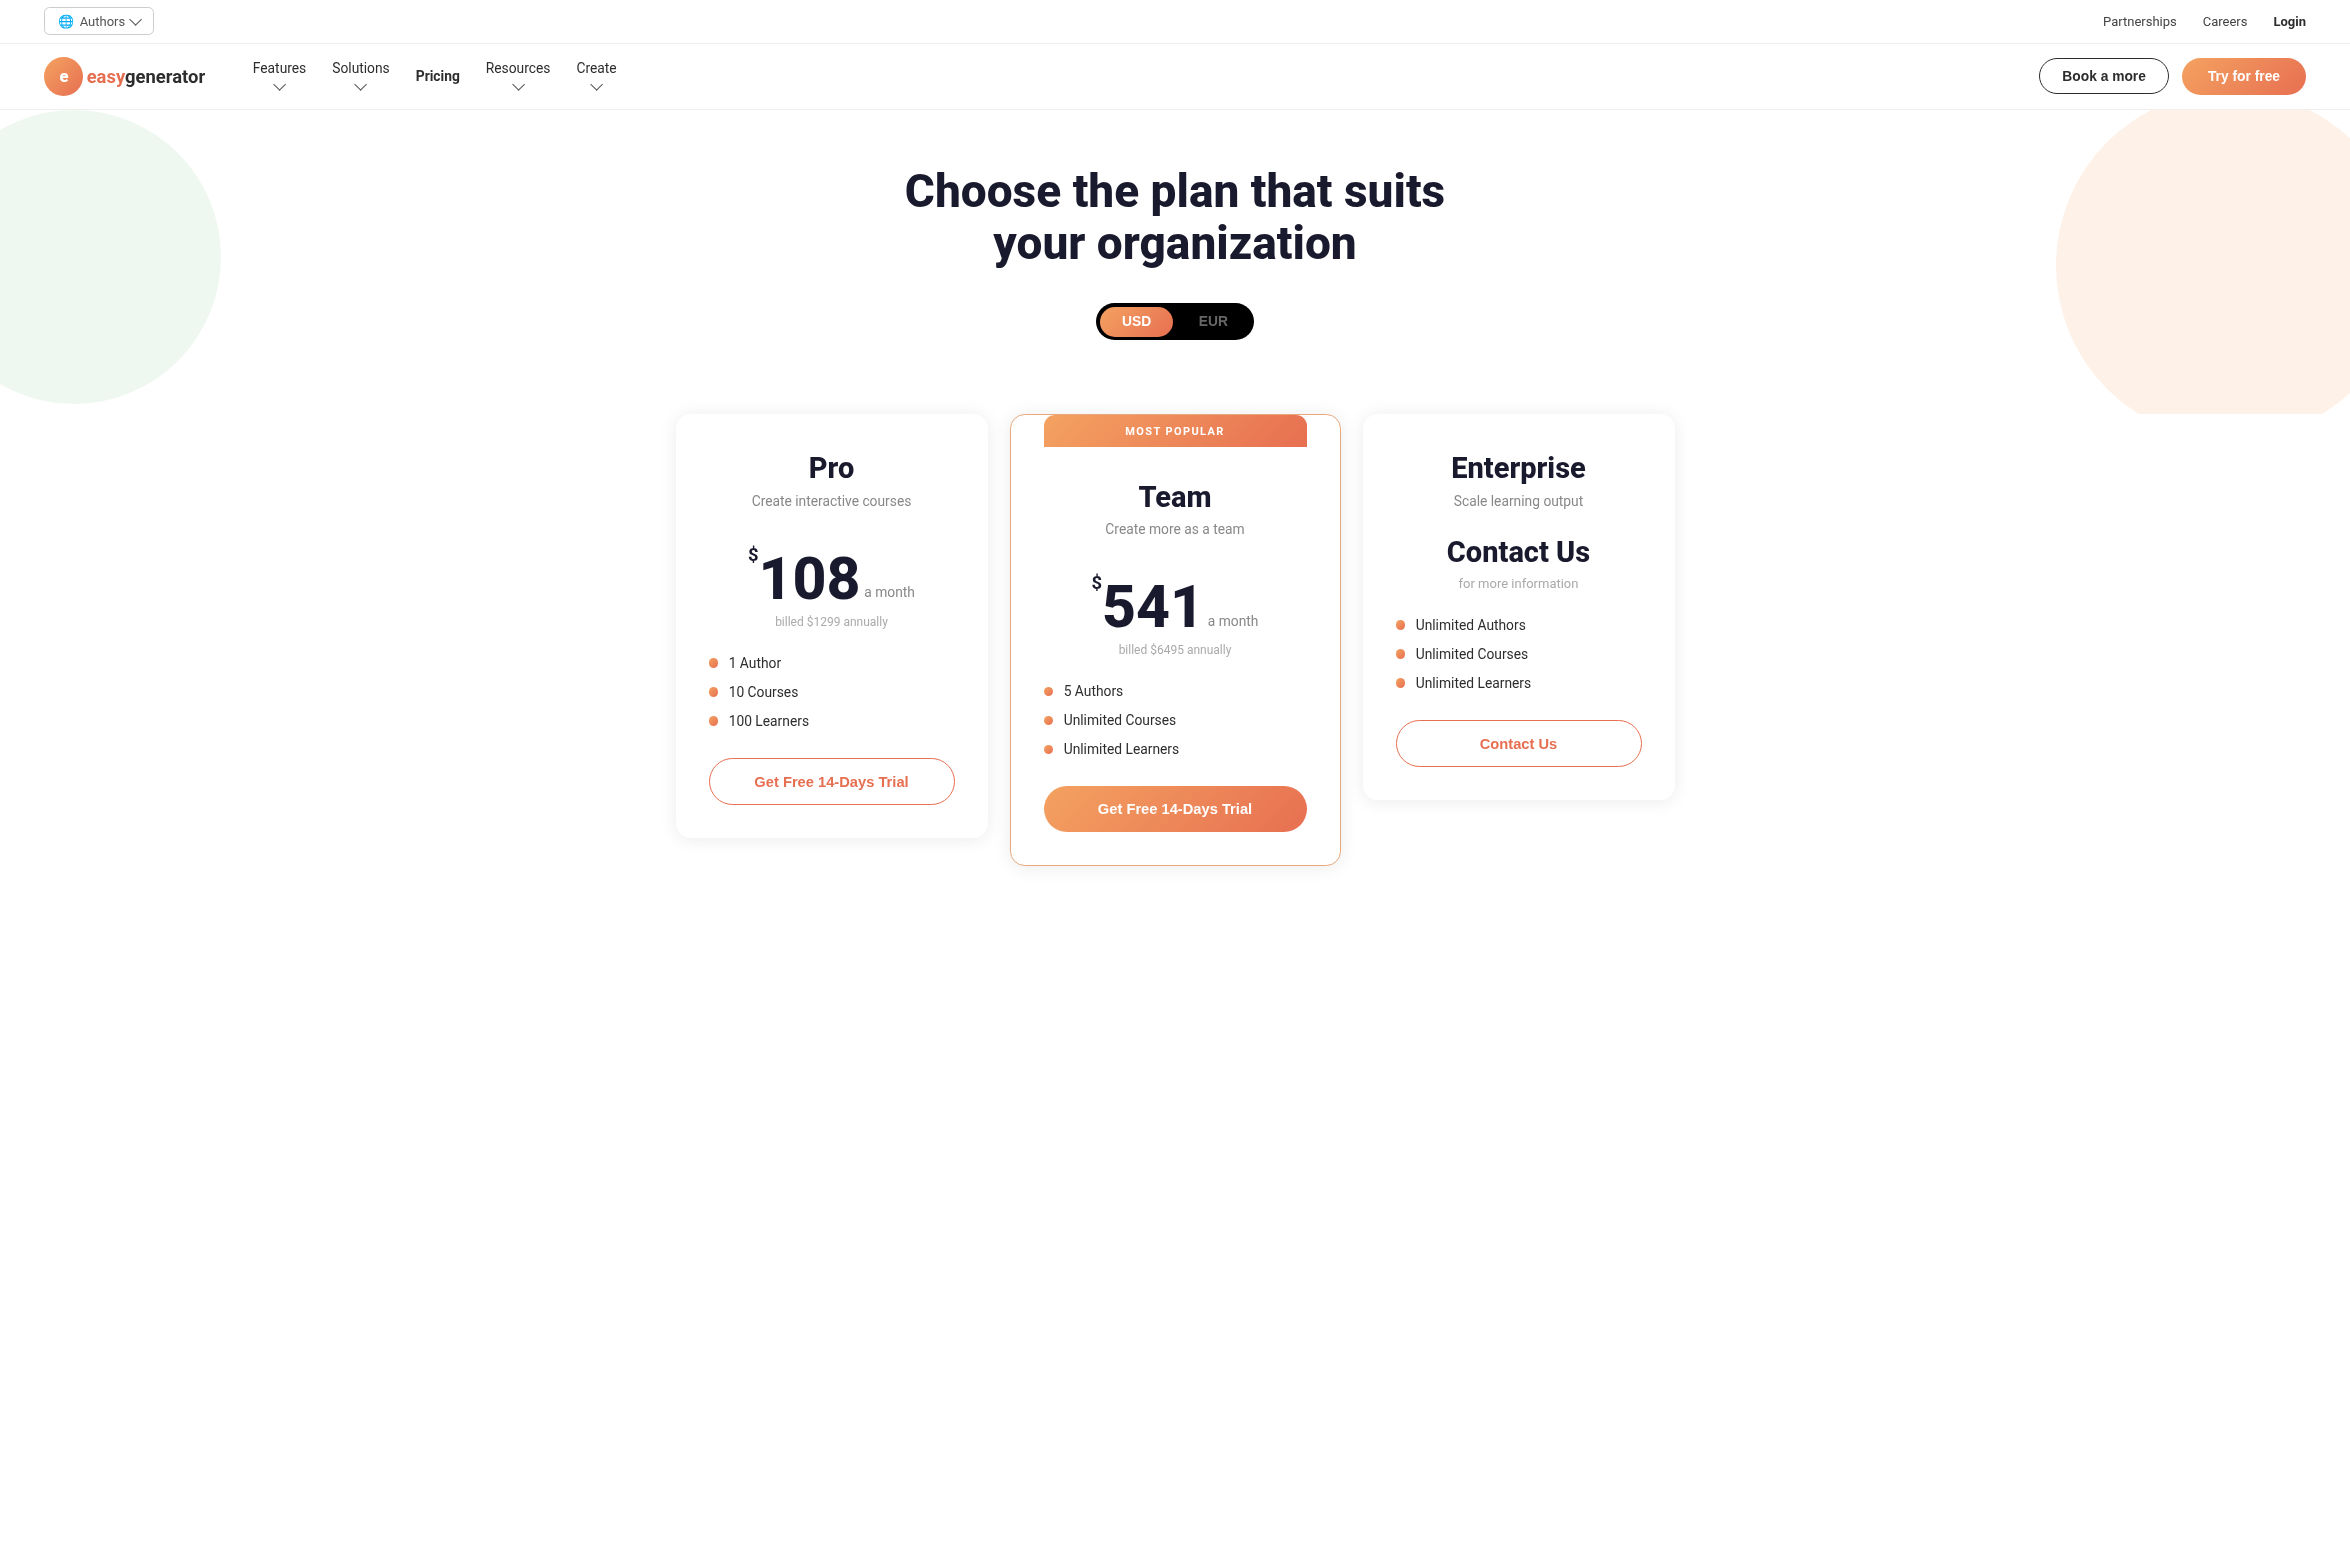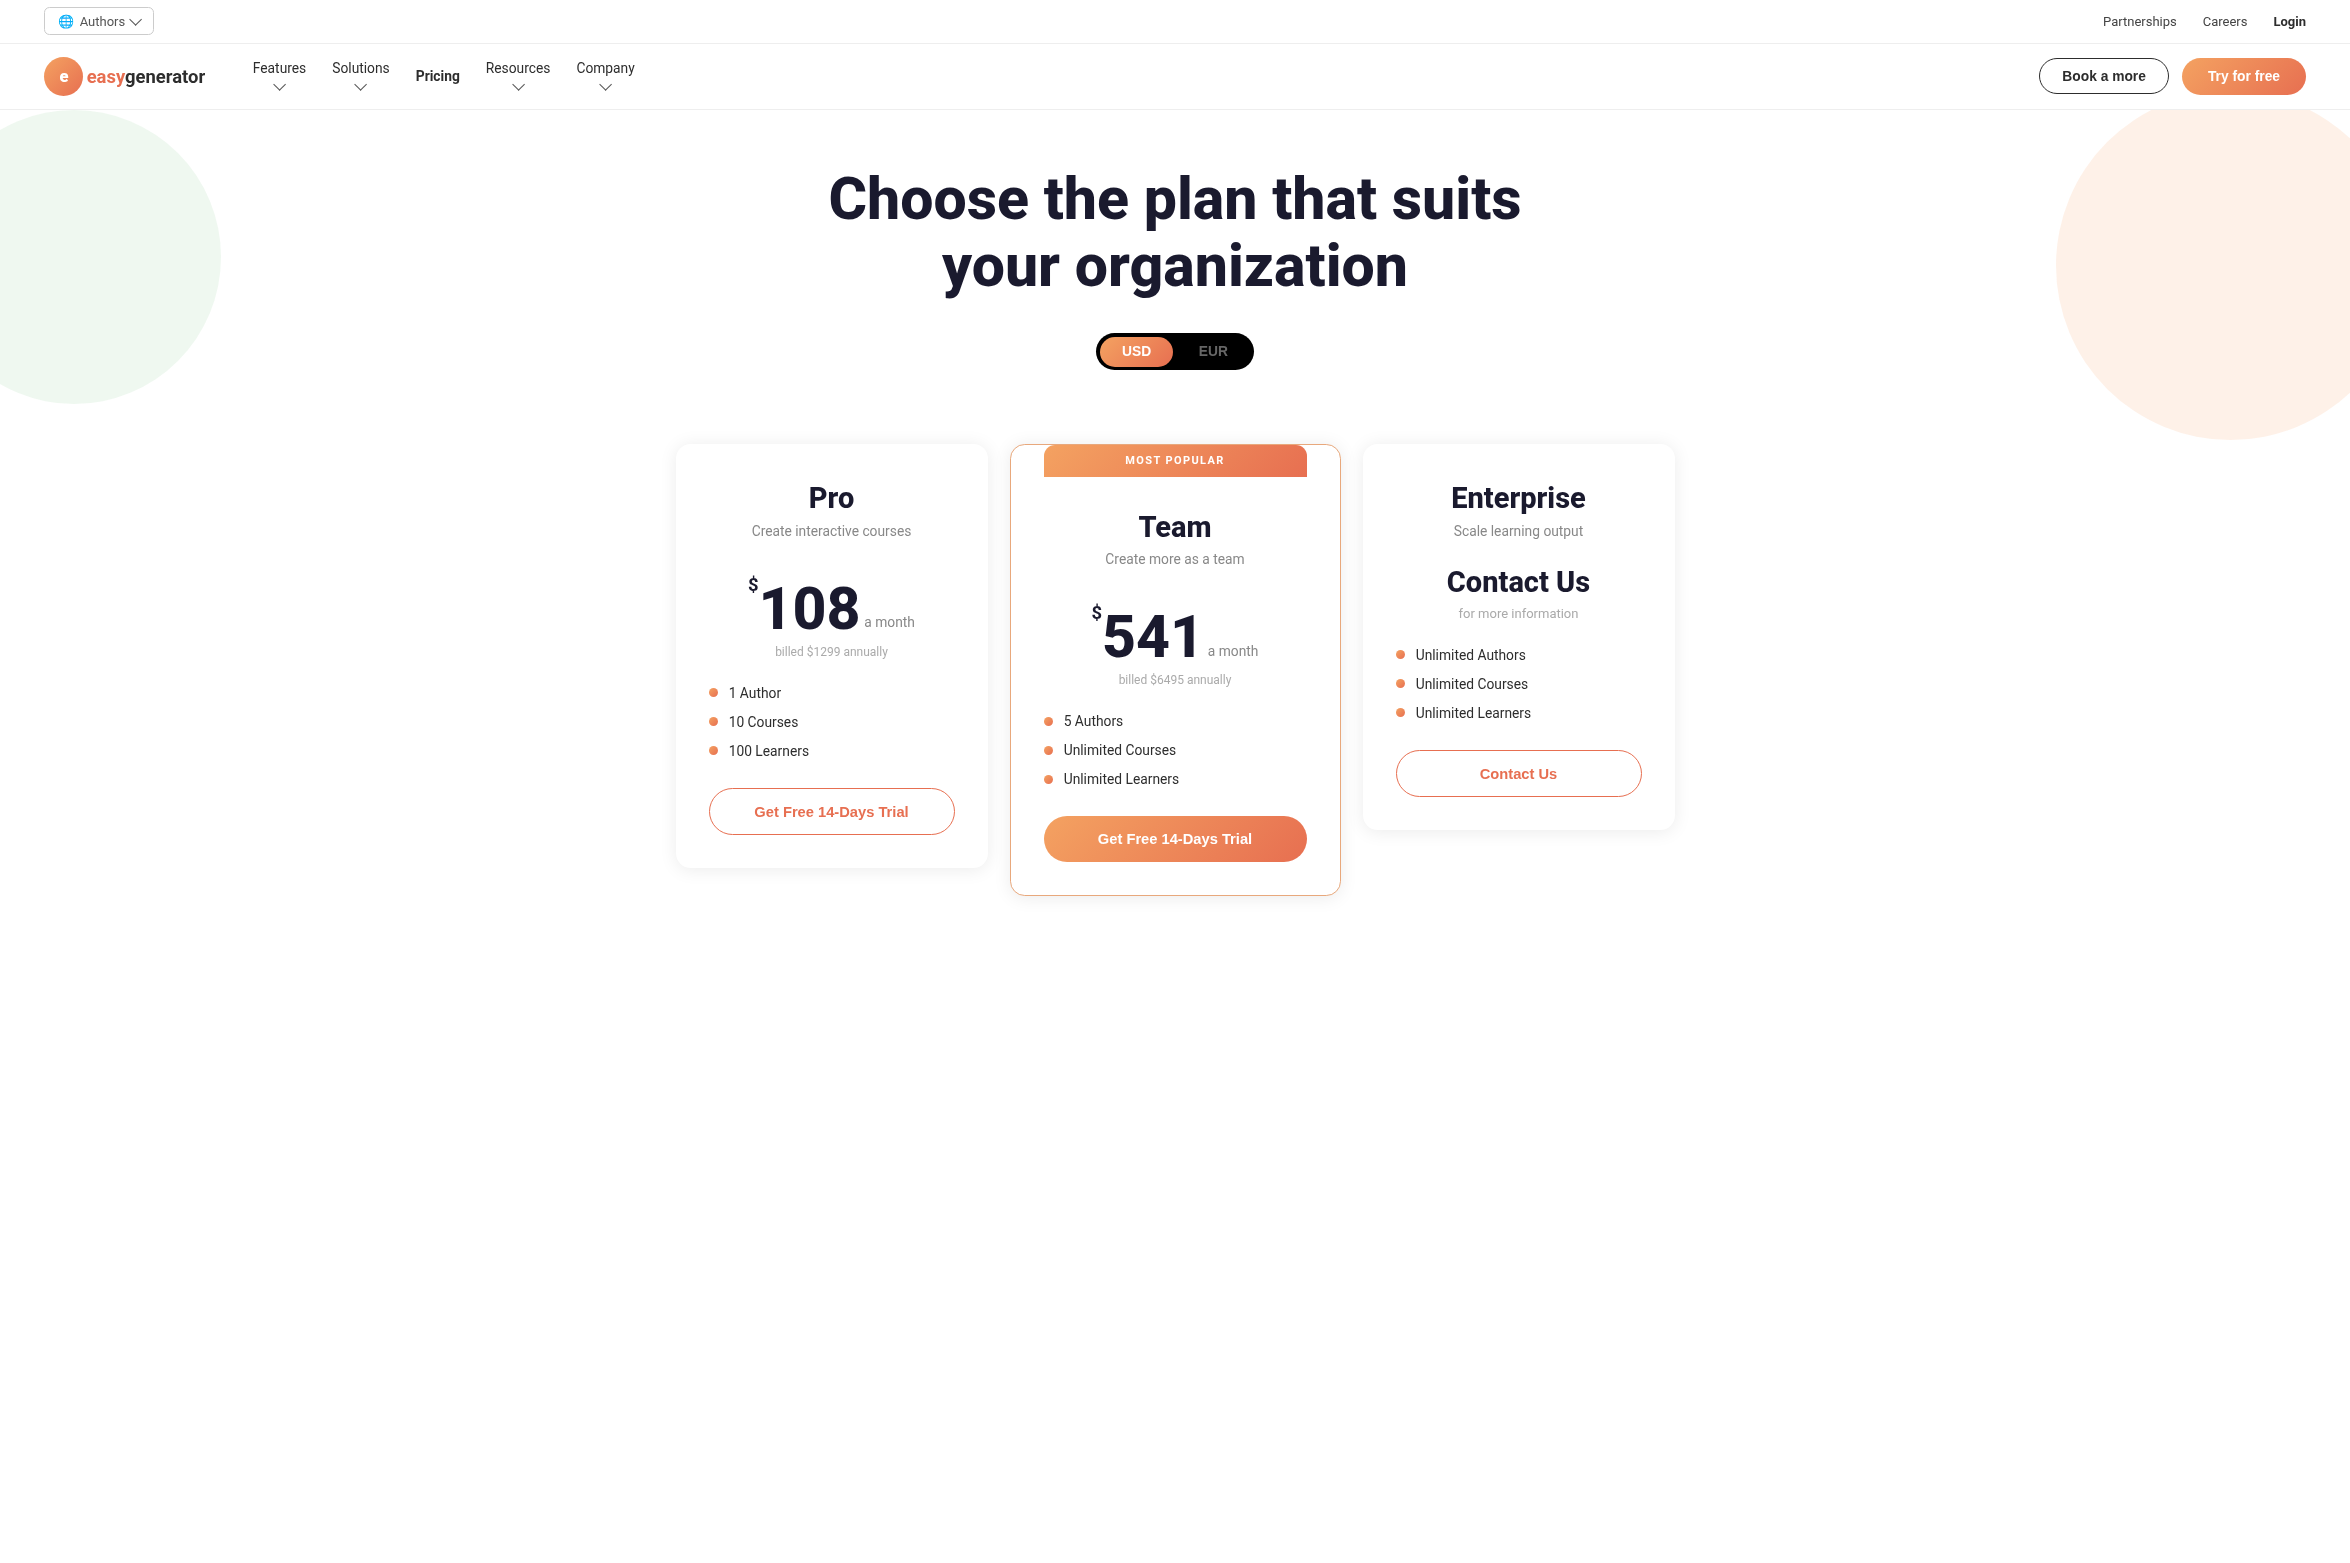--- a/index.html
+++ b/index.html
@@ -137,21 +137,21 @@
       right: -55px;
       top: -18.4px;
       width: 349px;
       height: 349px;
       border-radius: 50%;
       background: #fde8d8;
       opacity: 0.6;
       z-index: 0;
     }
     .hero h1 {
-      font-size: 59px;
+      font-size: 46px;
       font-weight: 800;
       line-height: 1.15;
       color: #1a1a2e;
       position: relative;
       z-index: 1;
       max-width: 735px;
       margin: 0 auto 33px;
     }
 
     
@@ -359,21 +359,21 @@
       <span class="chevron"></span>
     </a>
     <a href="#" class="nav-link active">
       <span>Pricing</span>
     </a>
     <a href="#" class="nav-link">
       <span>Resources</span>
       <span class="chevron"></span>
     </a>
     <a href="#" class="nav-link">
-      <span>Company</span>
+      <span>Create</span>
       <span class="chevron"></span>
     </a>
   </div>
   <div class="nav-right">
     <button class="btn-demo">Book a more</button>
     <button class="btn-try">Try for free</button>
   </div>
 </nav>
 
 <section class="hero">

